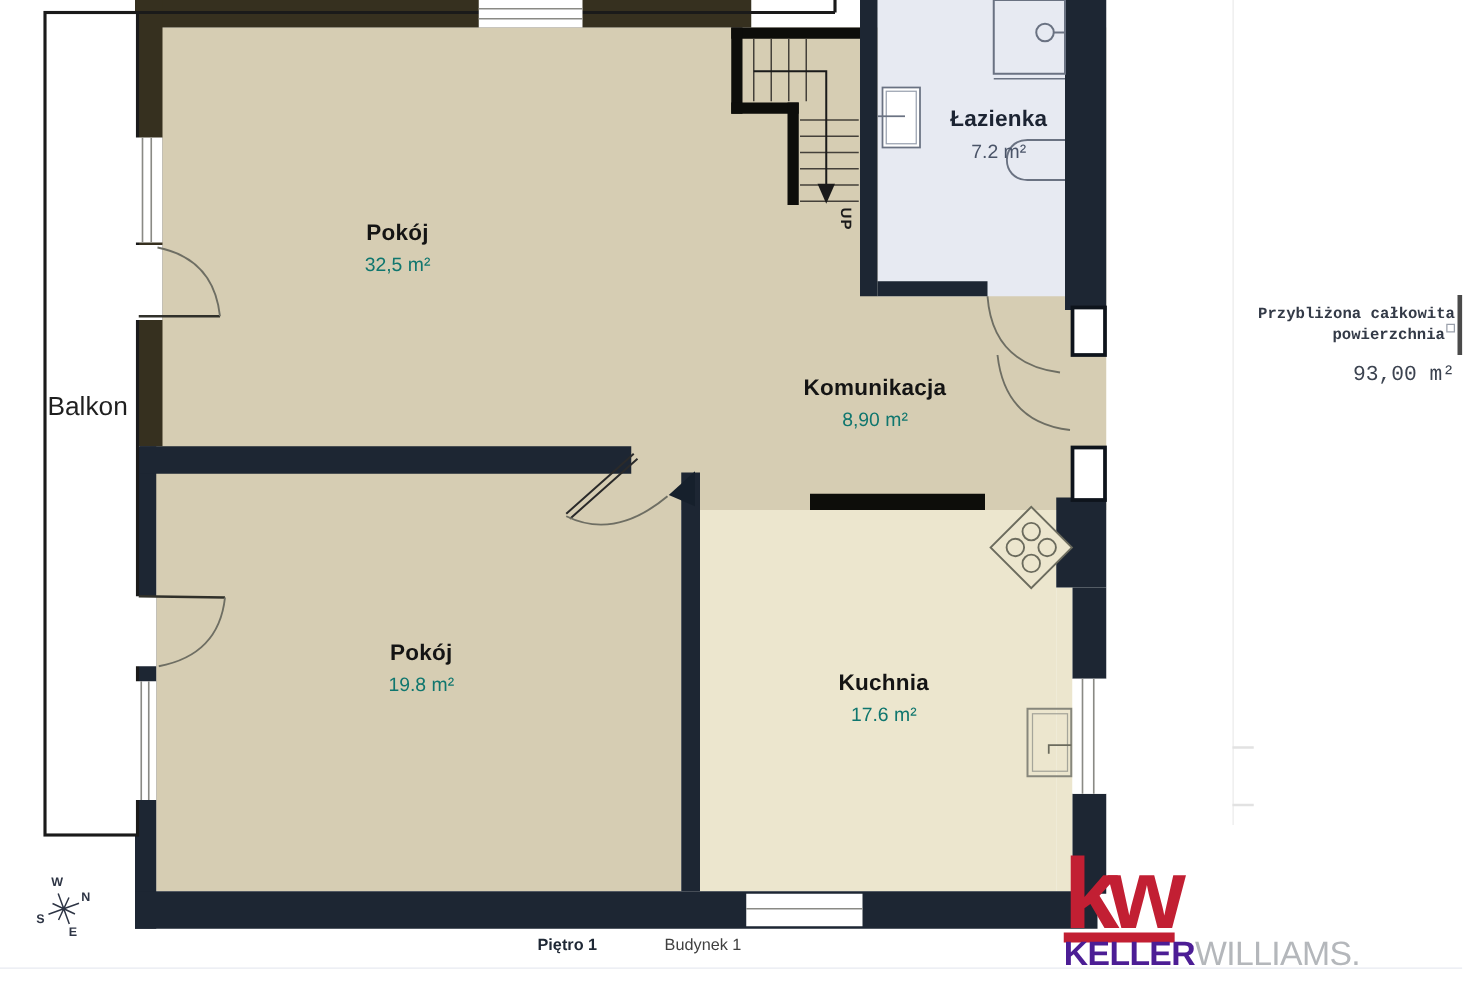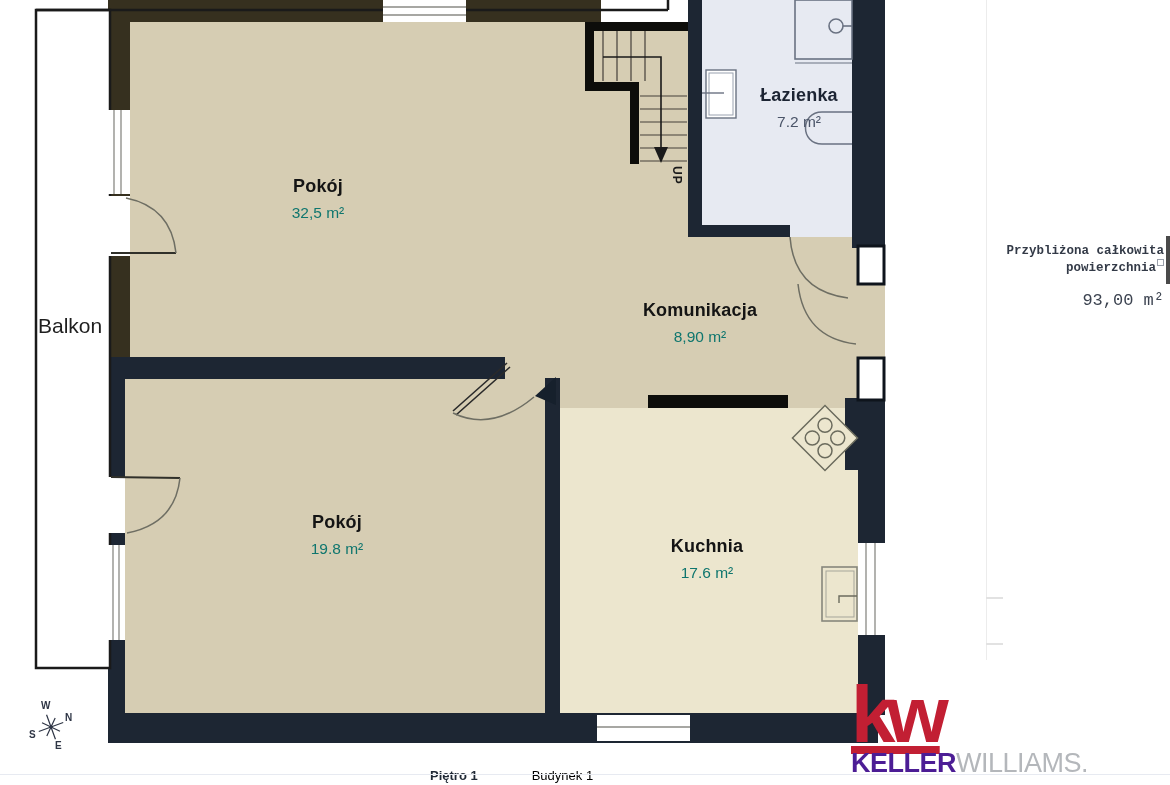--- a/index.html
+++ b/index.html
@@ -17,23 +17,23 @@
   .room-label{position:absolute;text-align:center;pointer-events:none;}
   .room-label .rname{font-weight:bold;font-size:18px;color:#141414;letter-spacing:.2px;}
   .room-label .rarea{font-size:15.5px;color:#0f766e;margin-top:7px;}
   .room-label.bath .rname{color:#1c2433;}
   .room-label.bath .rarea{color:#4a5468;}
   .balcony-label{position:absolute;font-size:21px;color:#1f1f1f;}
   .side-panel{position:absolute;left:992px;top:243px;width:172px;text-align:right;color:#333a47;font-family:Liberation Mono, monospace;}
   .side-panel .lbl{font-size:12.5px;font-weight:bold;line-height:16px;}
   .side-panel .val{font-size:17px;color:#3c4350;margin-top:15px;font-weight:normal;}
   .footnote-box{display:inline-block;width:5px;height:5px;border:1px solid #9aa0ab;vertical-align:super;margin-left:1px;}
-  .footer-caption{position:absolute;left:430px;top:768px;font-size:13px;display:flex;gap:10px;align-items:baseline;}
+  .footer-caption{position:absolute;left:430px;top:748px;font-size:13px;display:flex;gap:10px;align-items:baseline;}
   .footer-caption .b{font-weight:bold;color:#1f2835;}
-  .footer-caption .l{color:#000000;padding-left:44px;}
+  .footer-caption .l{color:#404040;padding-left:44px;}
   .kw-logo{position:absolute;left:851px;top:682px;line-height:1;}
   .kw-mark{font-size:80px;font-weight:bold;color:#c21f33;letter-spacing:-9px;line-height:0.82;text-decoration:underline;}
   .kw-name{font-size:27px;margin-top:2px;letter-spacing:-0.5px;white-space:nowrap;}
   .kw-name .b{color:#4c1d95;font-weight:bold;}
   .kw-name .l{color:#b4b7bb;font-weight:normal;text-align:right;}
   .divider-v{background:#ececec;}
   .tick{background:#e2e2e2;}
   .hairline{background:#e7eaf1;}
   .scroll-sliver{background:#4a4a4a;}
   svg text{font-family:"Liberation Sans","DejaVu Sans",sans-serif;}

